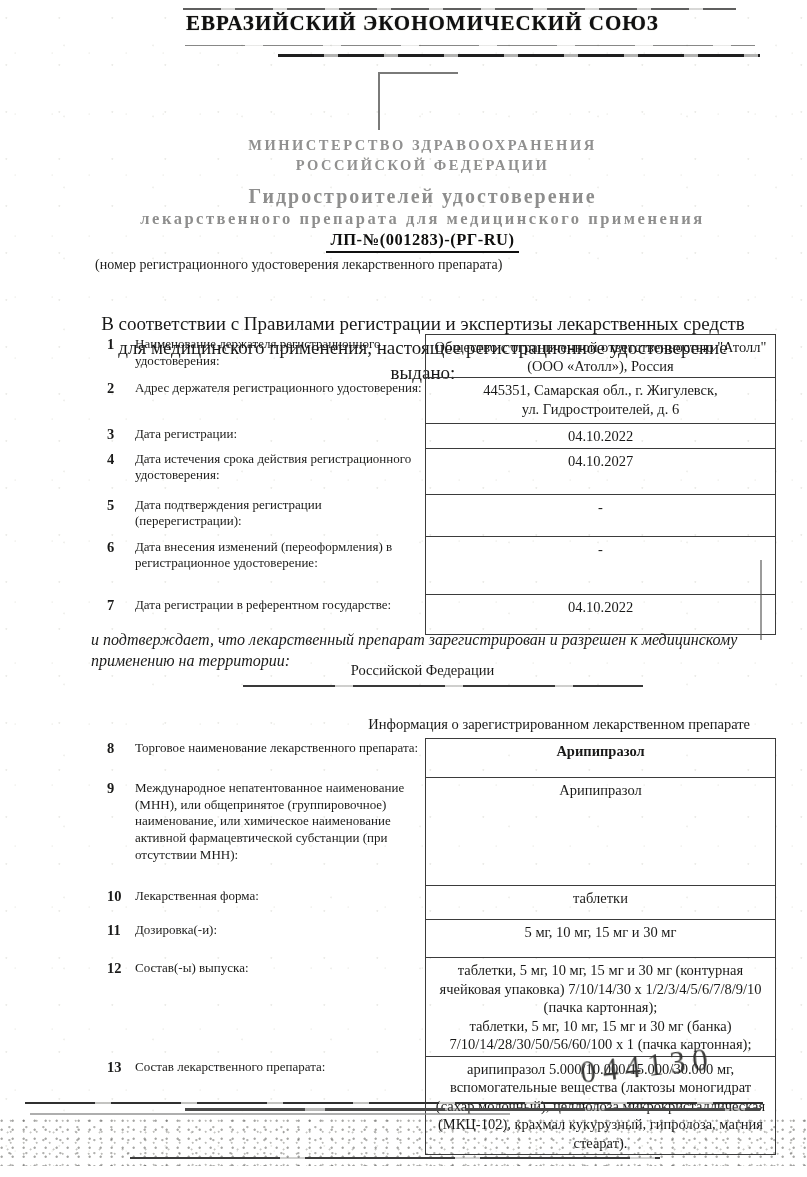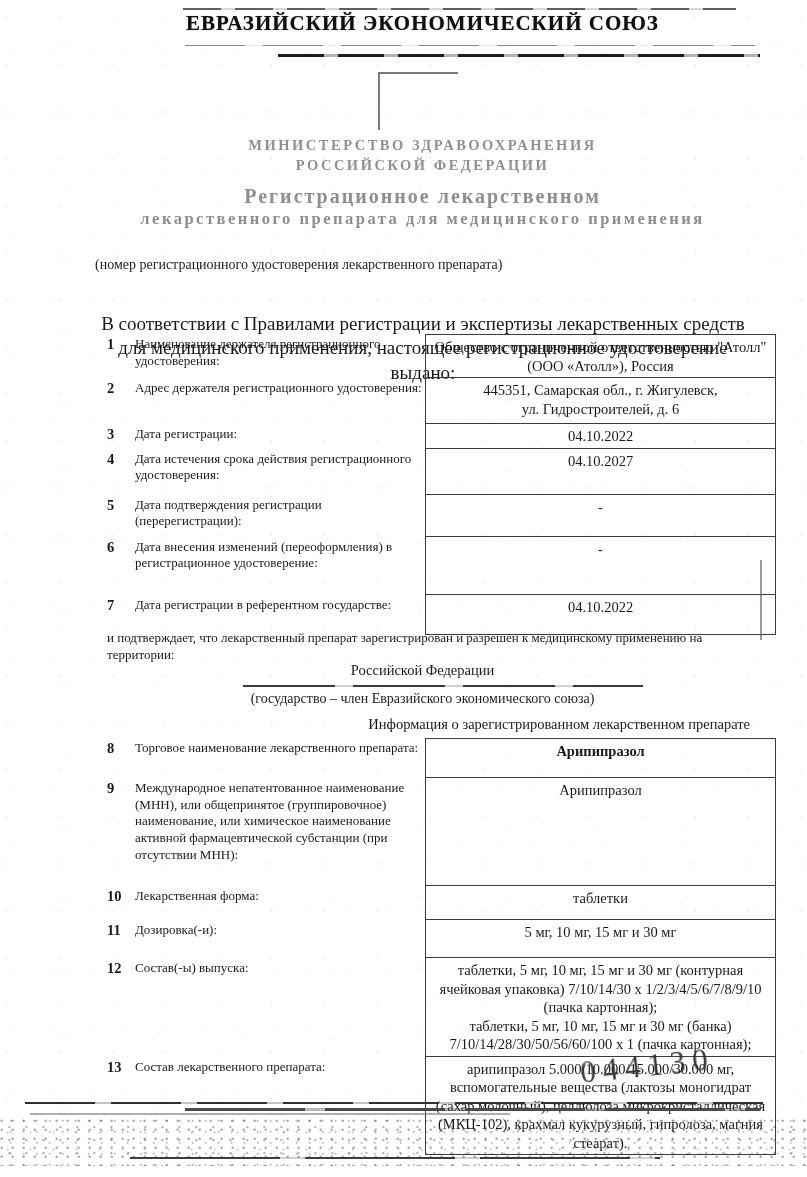--- a/index.html
+++ b/index.html
@@ -74,22 +74,22 @@
   .t-row.first .t-value{border-top:1.5px solid #3e3e3e;}
   .t-value.bold{font-weight:bold;}
   .t1{top:334px;}
   .t1 .r1{min-height:44px}.t1 .r2{min-height:46px}.t1 .r3{min-height:24px}
   .t1 .r4{min-height:46px}.t1 .r5{min-height:42px}.t1 .r6{min-height:58px}.t1 .r7{min-height:40px}
   .t2{top:738px;}
   .t2 .r8{min-height:40px}.t2 .r9{min-height:108px}.t2 .r10{min-height:34px}
   .t2 .r11{min-height:38px}.t2 .r12{min-height:92px}.t2 .r13{min-height:70px}
   
   .confirm{
-    position:absolute;left:107px;top:630px;width:655px;
-    font-size:13px;line-height:1.3;color:#1d1d1d;
+    position:absolute;left:91px;top:630px;width:655px;
+    font-size:16px;line-height:1.3;color:#1d1d1d;font-style:italic;
   }
   .territory{
     position:absolute;left:95px;top:662px;width:655px;text-align:center;
     font-size:14.5px;color:#1d1d1d;
   }
   .territory-line{
     position:absolute;left:243px;top:685px;width:400px;height:1.5px;
     background:repeating-linear-gradient(90deg,#3c3c3c 0 92px,rgba(60,60,60,.25) 92px 110px);
   }
   .t-caption{
@@ -134,23 +134,26 @@
   <div class="topline l2"></div>
   <div class="topline l3"></div>
 
   <div class="corner-mark"></div>
 
   <div class="ministry">
     <div>МИНИСТЕРСТВО ЗДРАВООХРАНЕНИЯ</div>
     <div>РОССИЙСКОЙ ФЕДЕРАЦИИ</div>
   </div>
 
-  <div class="doc-title1">Регистрационное лекарственном</div>
+  <div class="doc-title1">Гидростроителей удостоверение</div>
   <div class="doc-title2">лекарственного препарата для медицинского применения</div>
 
+  <div class="regnum-wrap">
+    <span class="regnum">ЛП-№(001283)-(РГ-RU)</span>
+  </div>
   <div class="caption">(номер регистрационного удостоверения лекарственного препарата)</div>
 
   <div class="intro">В соответствии с Правилами регистрации и экспертизы лекарственных средств для медицинского применения, настоящее регистрационное удостоверение выдано:</div>
 
   <div class="doc-table t1">
     <div class="t-row r1 first">
       <div class="t-left">
           <div class="t-num">1</div>
           <div class="t-label">Наименование держателя регистрационного удостоверения:</div>
         </div>
@@ -198,21 +201,20 @@
           <div class="t-num">7</div>
           <div class="t-label">Дата регистрации в референтном государстве:</div>
         </div>
       <div class="t-value">04.10.2022</div>
     </div>
   </div>
 
   <div class="confirm">и подтверждает, что лекарственный препарат зарегистрирован и разрешен к медицинскому применению на территории:</div>
   <div class="territory">Российской Федерации</div>
   <div class="territory-line"></div>
-  <div class="t-caption">(государство – член Евразийского экономического союза)</div>
   <div class="info-heading">Информация о зарегистрированном лекарственном препарате</div>
 
   <div class="doc-table t2">
     <div class="t-row r8 first">
       <div class="t-left">
           <div class="t-num">8</div>
           <div class="t-label">Торговое наименование лекарственного препарата:</div>
         </div>
       <div class="t-value bold">Арипипразол</div>
     </div>

